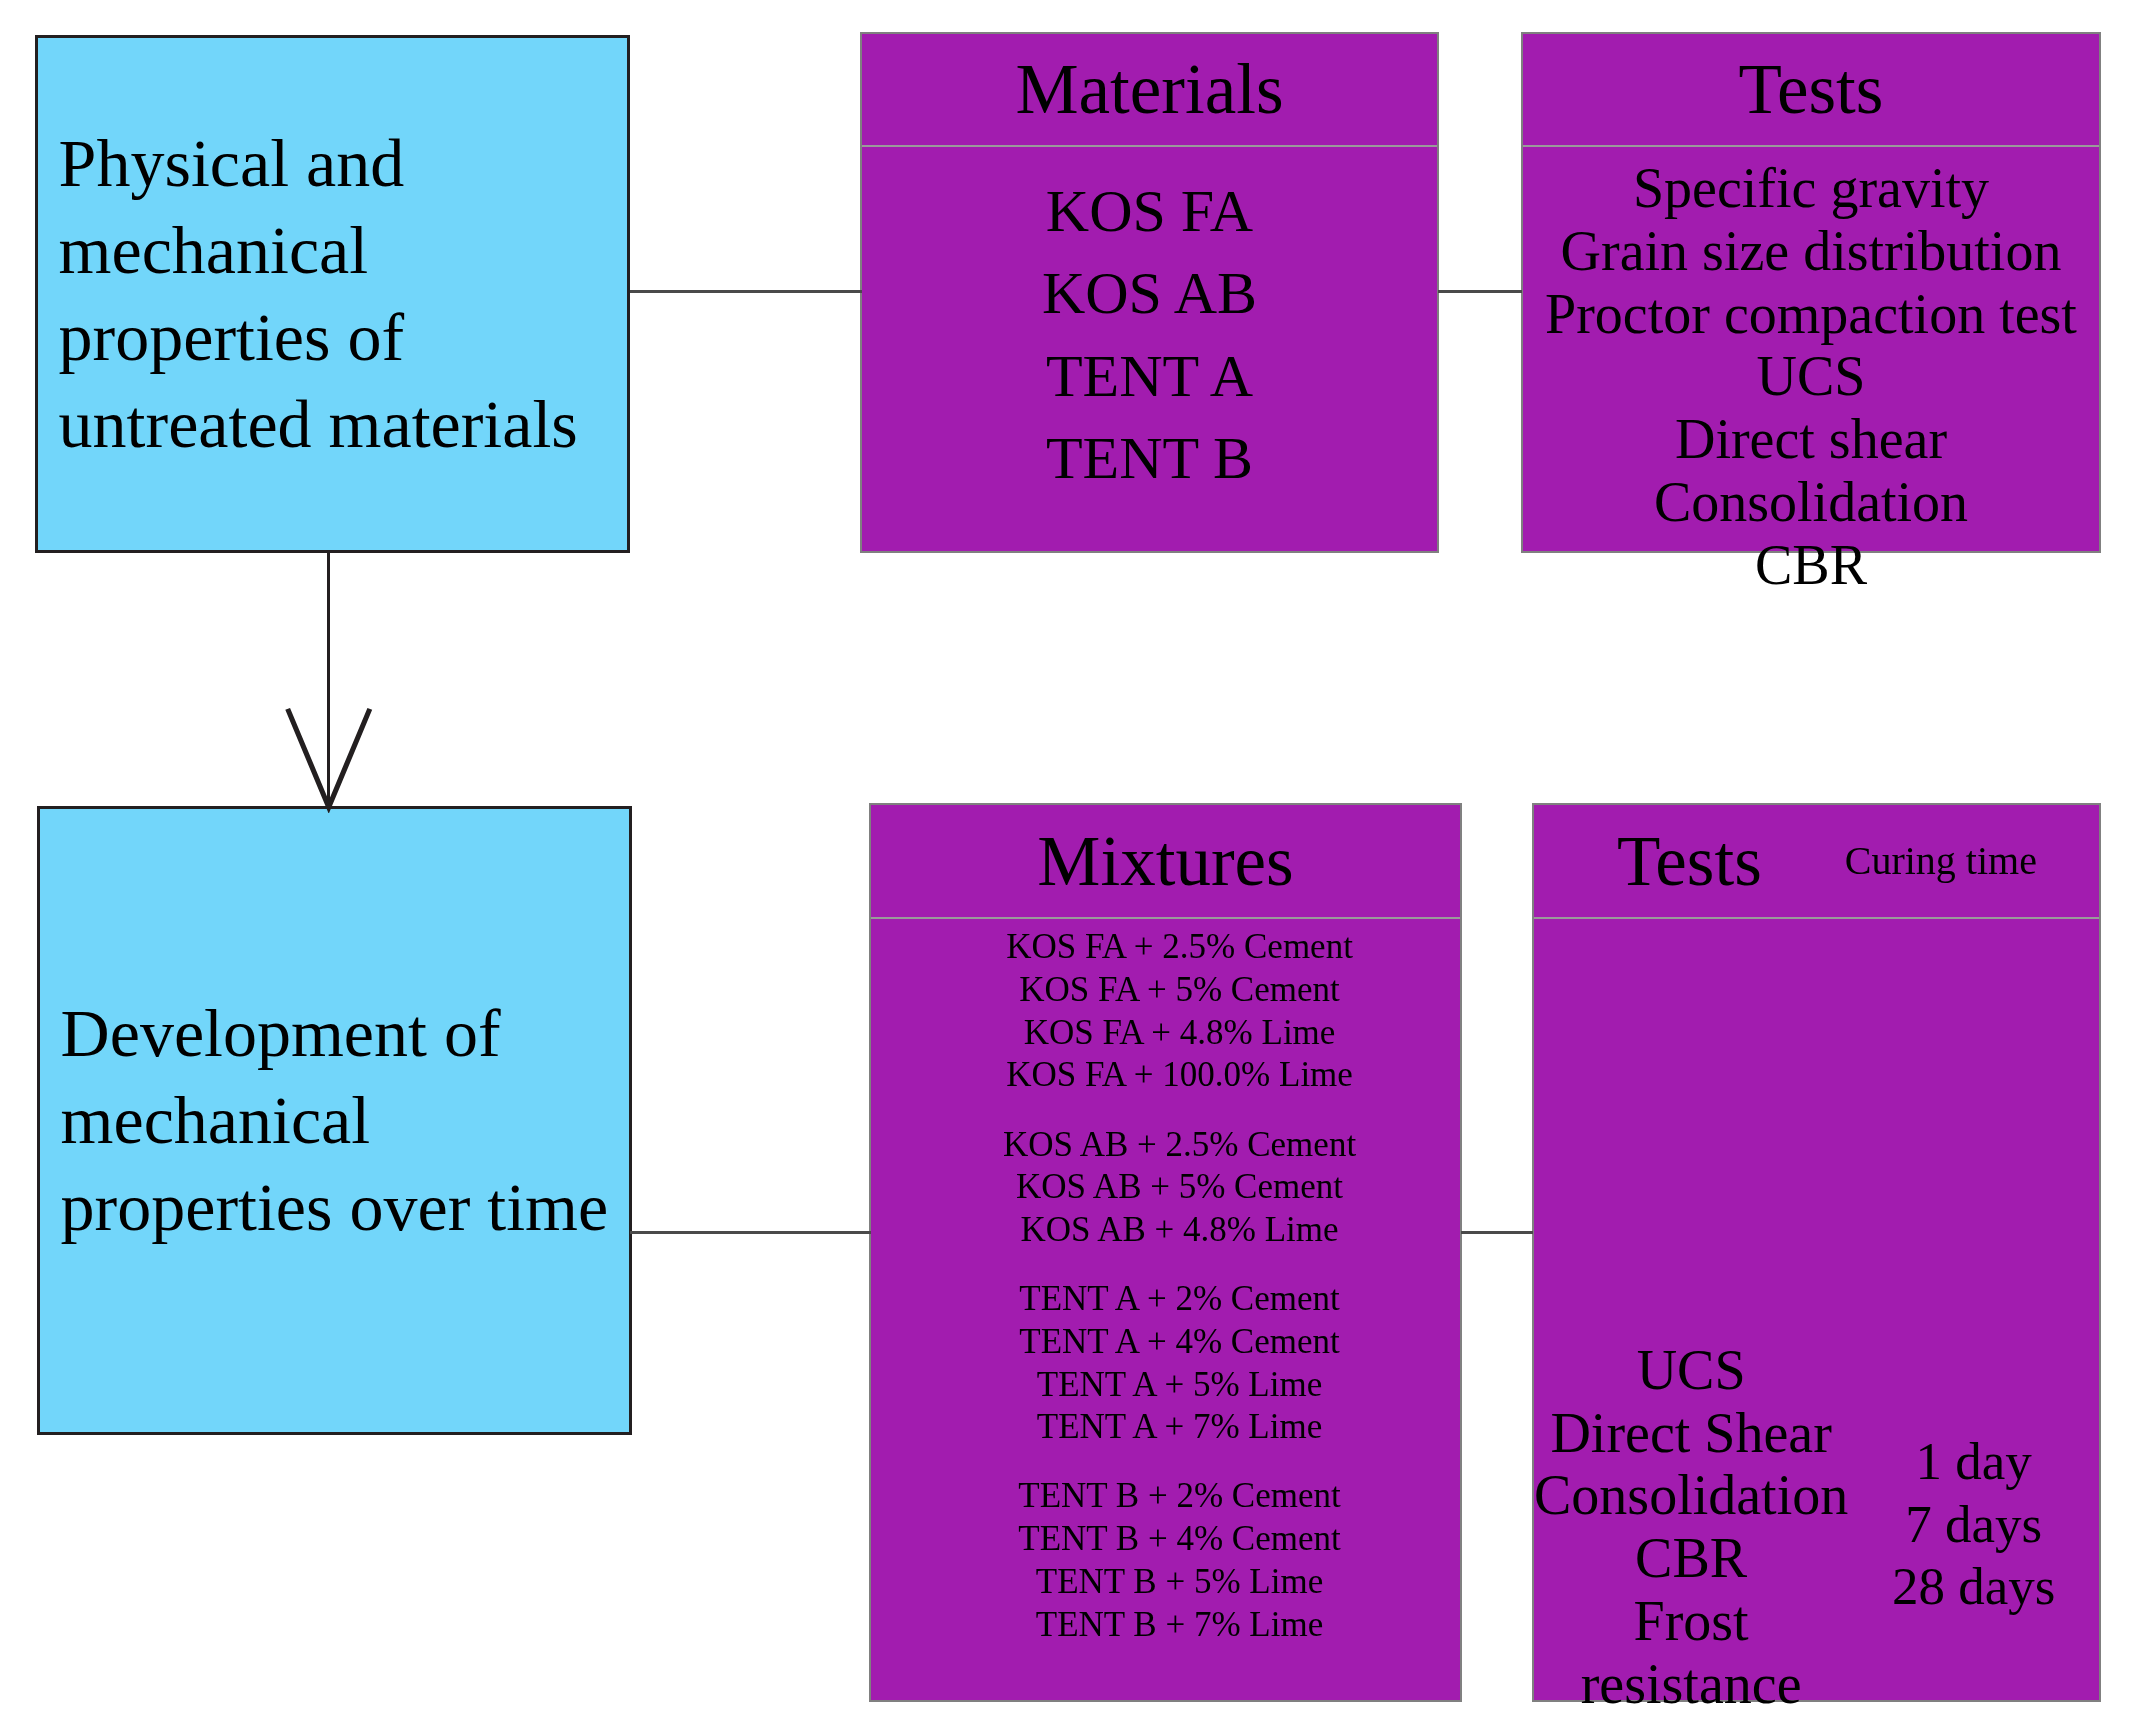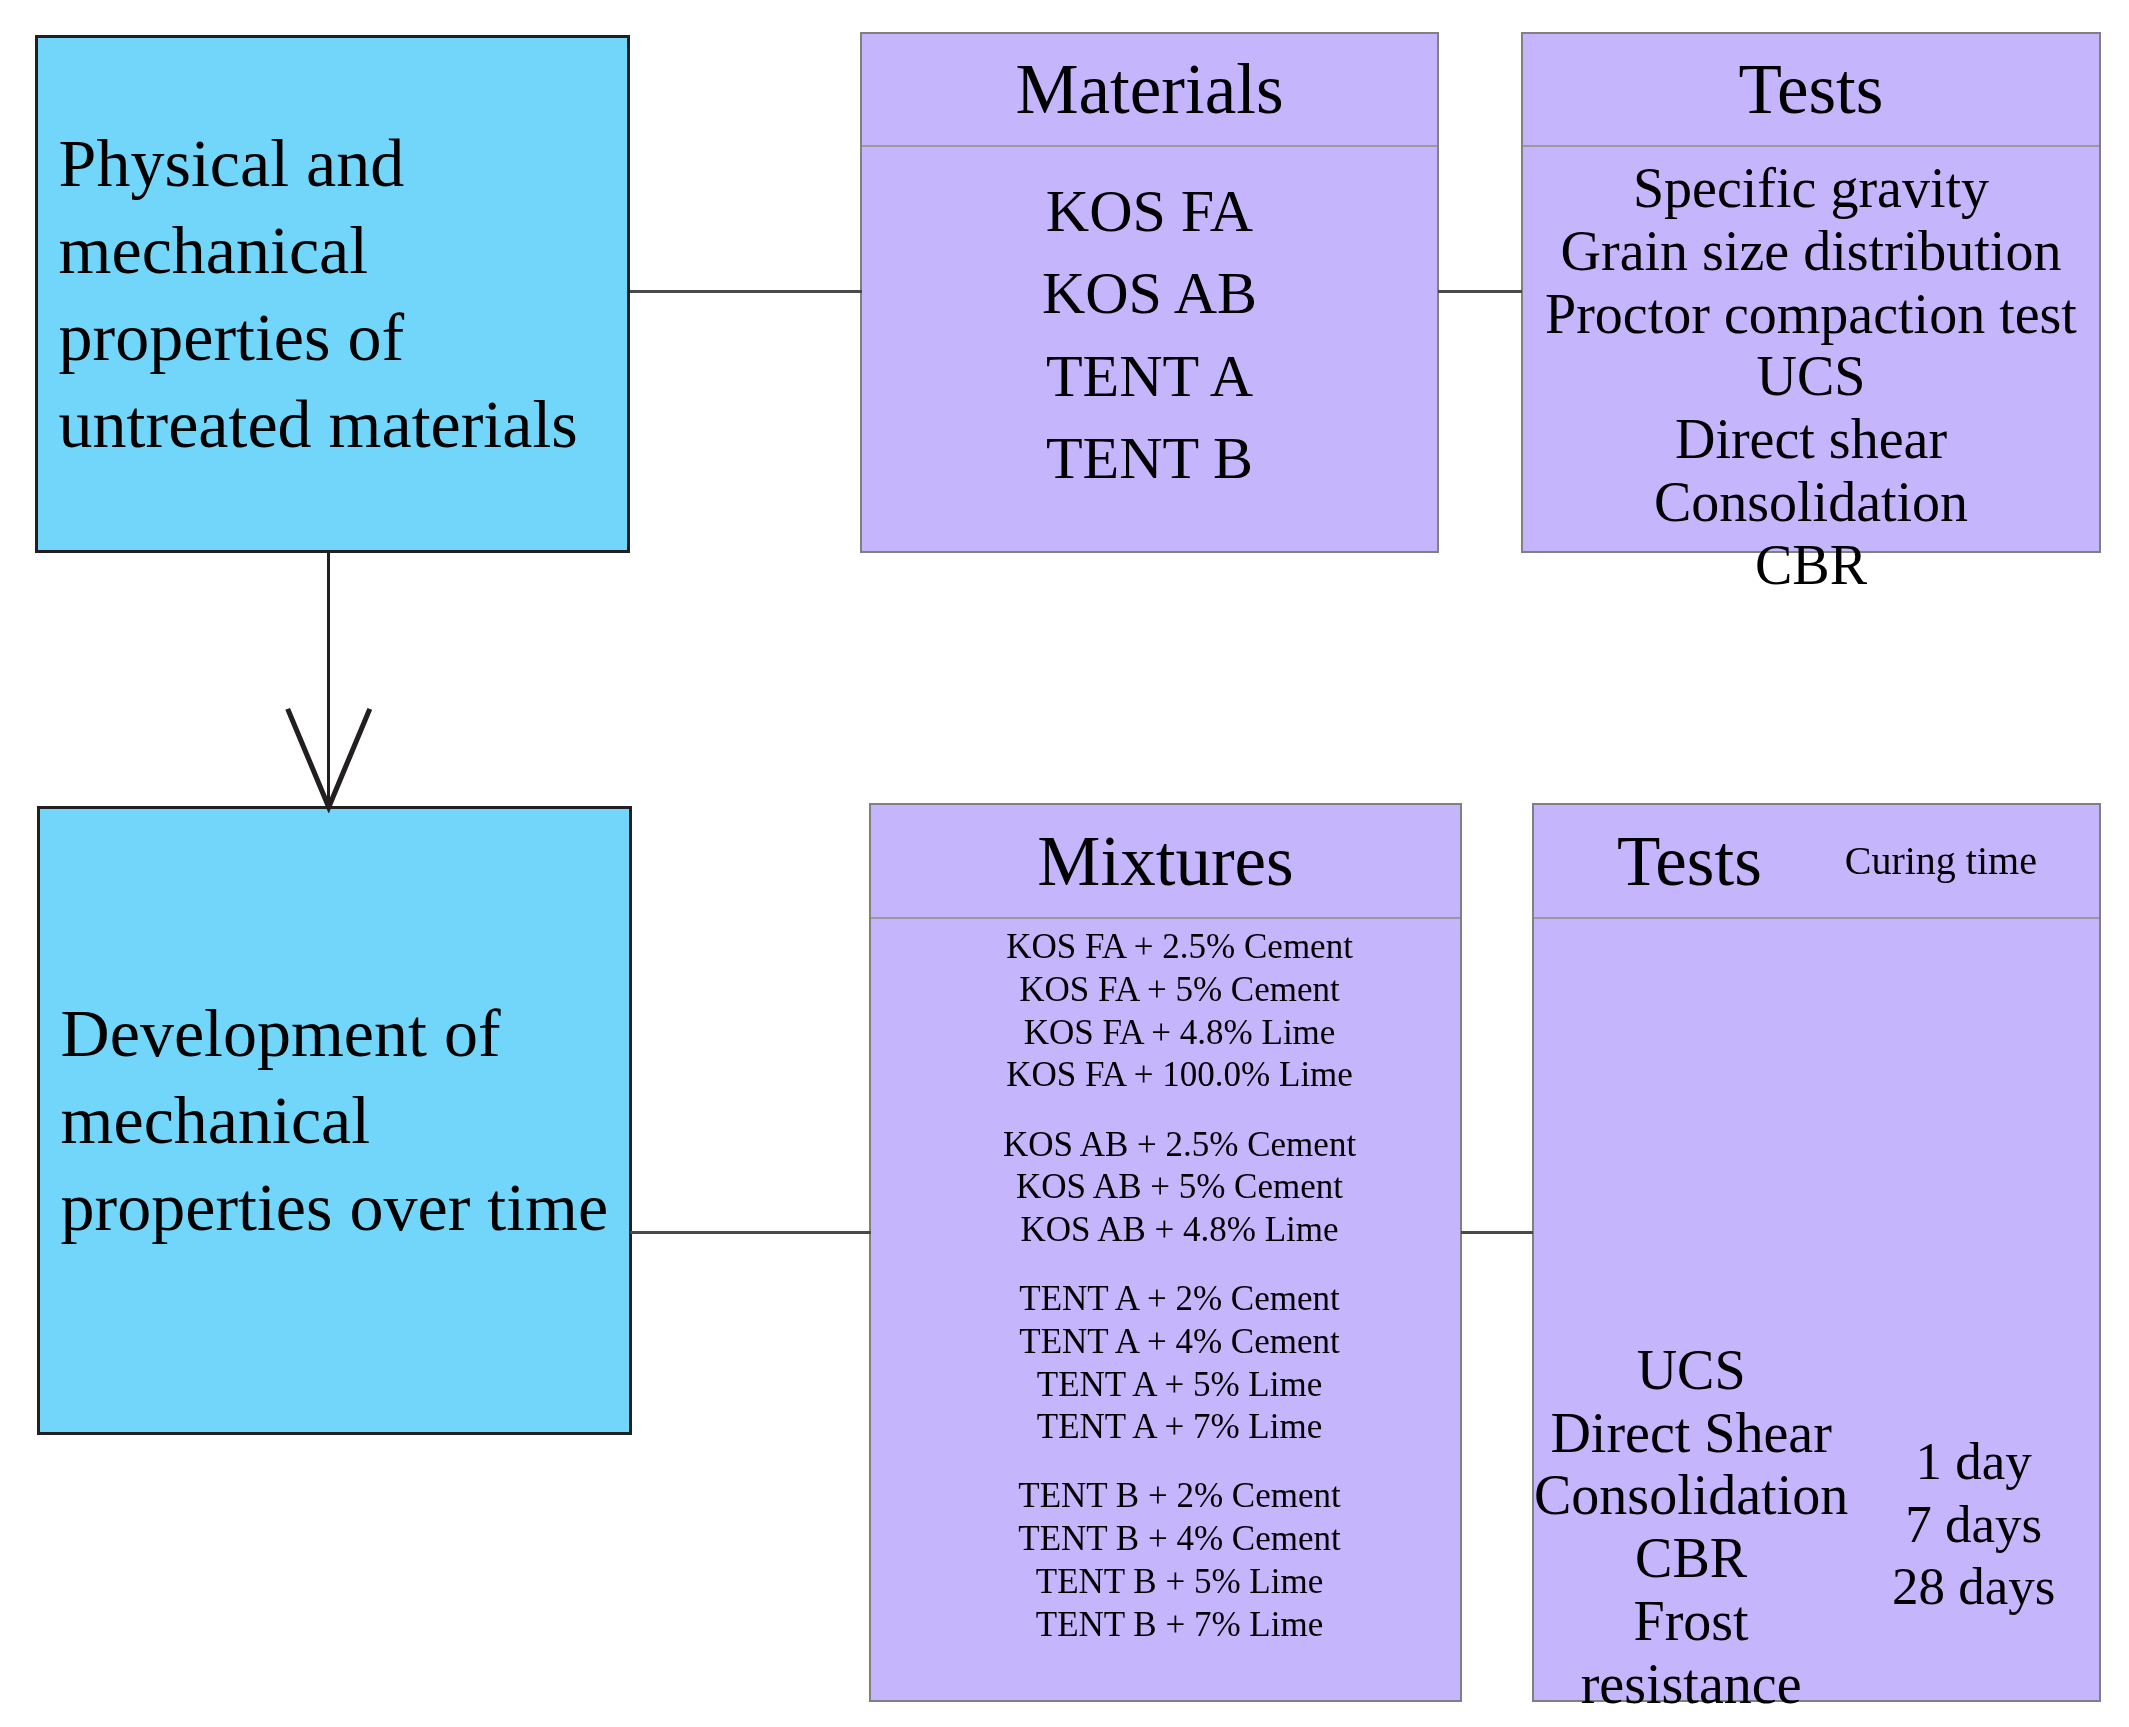--- a/index.html
+++ b/index.html
@@ -33,21 +33,21 @@
   }
   .blue-box .blue-text {
     font-size: 68px;
     line-height: 1.28;
     padding: 0 20.6px;
     width: 100%;
   }
 
   .panel {
     position: absolute;
-    background: #c4b5fd;
+    background: #a21caf;
     border: 2.9px solid #808080;
     box-sizing: border-box;
     display: flex;
     flex-direction: column;
   }
   .panel-header {
     flex: 0 0 auto;
     border-bottom: 2.9px solid #9a9a9a;
     box-sizing: border-box;
     display: flex;

